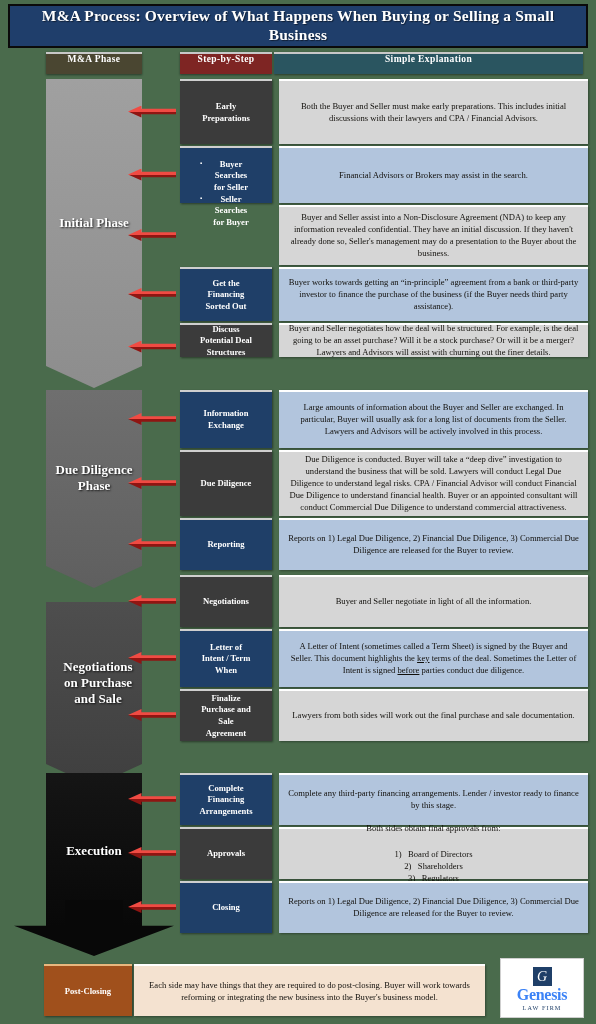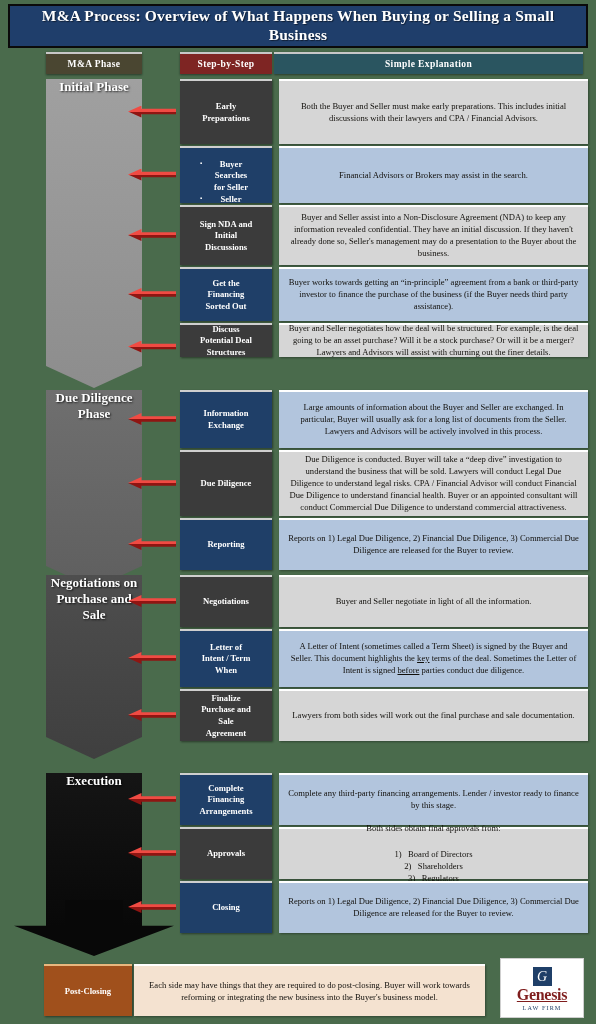--- a/index.html
+++ b/index.html
@@ -33,21 +33,21 @@
     line-height: 1.2;
     letter-spacing: .2px;
     text-shadow: 1px 1px 1px rgba(0,0,0,.5);
   }
 
   
   .hdr {
     position: absolute;
     height: 22px;
     display: flex;
-    align-items: center;
+    align-items: flex-start;
     justify-content: center;
     color: #fff;
     font-size: 9.5px;
     font-weight: bold;
     letter-spacing: .4px;
     border-top: 2px solid #c8c8c8;
     box-shadow: 0 1px 2px rgba(0,0,0,.45);
   }
   #hdr-phase   { left: 46px;  top: 52px; width: 96px;  background: #4a4631; }
   #hdr-step    { left: 180px; top: 52px; width: 92px;  background: #7e2523; }
@@ -56,20 +56,21 @@
   
   #phases { position: absolute; left: 46px; top: 76px; width: 96px; }
   .chev {
     position: absolute;
     left: 0; width: 96px;
     color: #fff;
     font-size: 13px;
     font-weight: bold;
     text-align: center;
     display: flex;
+    align-items: center;
     justify-content: center;
     line-height: 1.22;
     padding: 0 4px 22px 4px;
     clip-path: polygon(0 0, 100% 0, 100% calc(100% - 22px), 50% 100%, 0 calc(100% - 22px));
     text-shadow: 1px 1px 2px rgba(0,0,0,.75);
     filter: drop-shadow(1px 1px 1px rgba(0,0,0,.5));
   }
   .chev.p0 { background: linear-gradient(180deg,#a0a0a0,#8d8d8d); }
   .chev.p1 { background: linear-gradient(180deg,#6f6f6f,#5f5f5f); }
   .chev.p2 { background: linear-gradient(180deg,#4e4e4e,#3f3f3f); }
@@ -165,21 +166,21 @@
     align-items: center; justify-content: center;
     padding-top: 2px;
   }
   #logo-mark {
     width: 19px; height: 19px; background: #1f3f68;
     display: flex; align-items: center; justify-content: center;
     color: #ffffff; font-size: 14px; font-style: italic;
     font-family: "Liberation Serif", serif; line-height: 1;
     margin-bottom: 1px;
   }
-  #logo-name { color: #7f1d1d; font-size: 16px; font-weight: bold; line-height: 1; letter-spacing: -.3px; text-decoration: underline; }
+  #logo-name { color: #3b82f6; font-size: 16px; font-weight: bold; line-height: 1; letter-spacing: -.3px; }
   #logo-sub  { color: #1f3f68; font-size: 6.2px; letter-spacing: 1.1px; margin-top: 1px; }
 </style>
 </head>
 <body>
 
 <div id="title-bar">
   <div class="t">M&amp;A Process: Overview of What Happens When Buying or Selling a Small Business</div>
 </div>
 
 <div class="hdr" id="hdr-phase">
@@ -192,21 +193,21 @@
   <span>Simple Explanation</span>
 </div>
 
 <div id="phases">
     <div class="chev p0" style="top: 3px; height: 309px;">
       <span>Initial Phase</span>
     </div>
     <div class="chev p1" style="top: 314px; height: 198px;">
       <span>Due Diligence Phase</span>
     </div>
-    <div class="chev p2" style="top: 499px; height: 184px;">
+    <div class="chev p2" style="top: 526px; height: 184px; padding-left: 12px;">
       <span>Negotiations on Purchase and Sale</span>
     </div>
     <div class="chev p3" style="top: 697px; height: 178px;">
       <span>Execution</span>
     </div>
   </div>
 
 <div id="exec-arrow"></div>
 
 <div id="rows">
@@ -223,23 +224,20 @@
         <ul>
           <li>Buyer Searches for Seller</li>
           <li>Seller Searches for Buyer</li>
         </ul>
       </div>
       <div class="expl blue">
         <span>Financial Advisors or Brokers may assist in the search.</span>
       </div>
     </div>
     <div class="row" style="top: 205px; height: 60px; width: 403px;">
-      <div class="step dark">
-        <span>Sign NDA and Initial Discussions</span>
-      </div>
       <div class="expl grey">
         <span>Buyer and Seller assist into a Non-Disclosure Agreement (NDA) to keep any information revealed confidential. They have an initial discussion. If they haven't already done so, Seller's management may do a presentation to the Buyer about the business.</span>
       </div>
     </div>
     <div class="row" style="top: 267px; height: 54px; width: 403px;">
       <div class="step navy">
         <span>Get the Financing Sorted Out</span>
       </div>
       <div class="expl blue">
         <span>Buyer works towards getting an “in-principle” agreement from a bank or third-party investor to finance the purchase of the business (if the Buyer needs third party assistance).</span>

